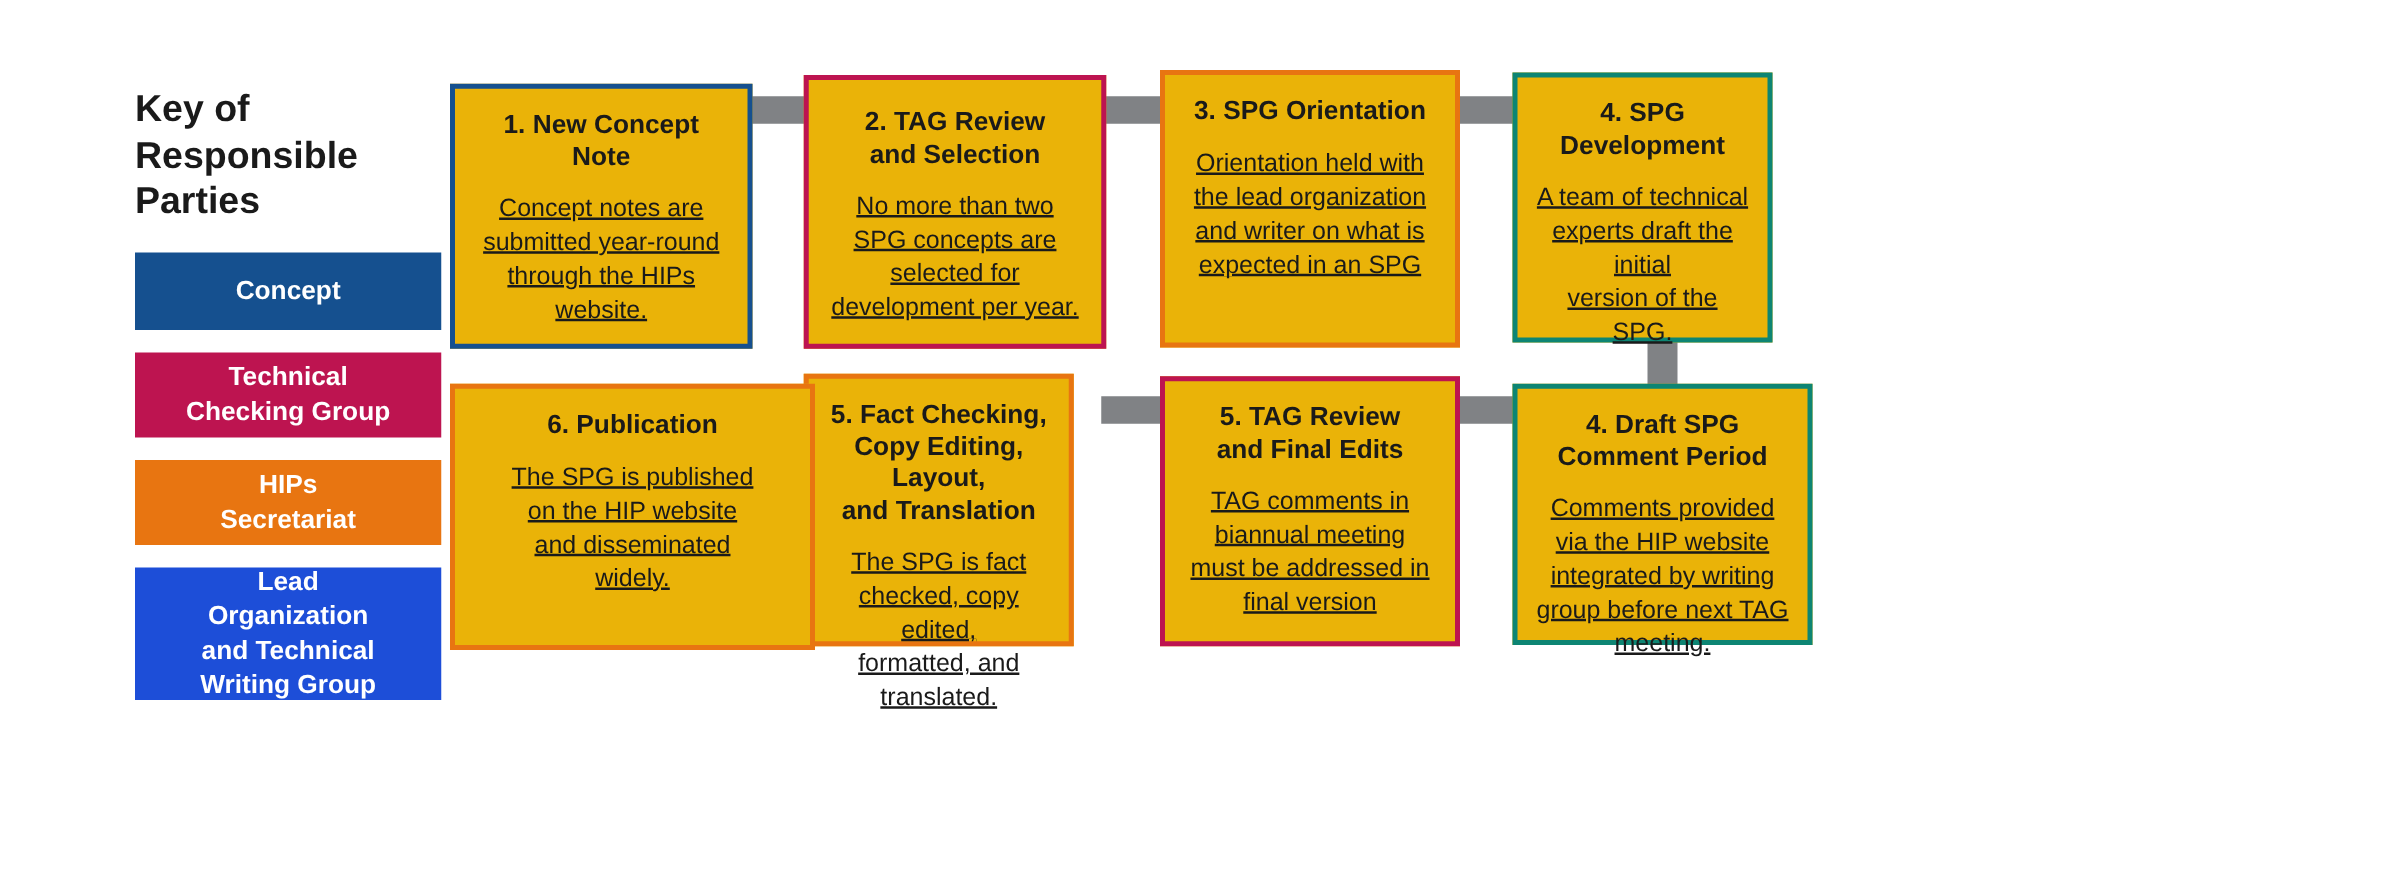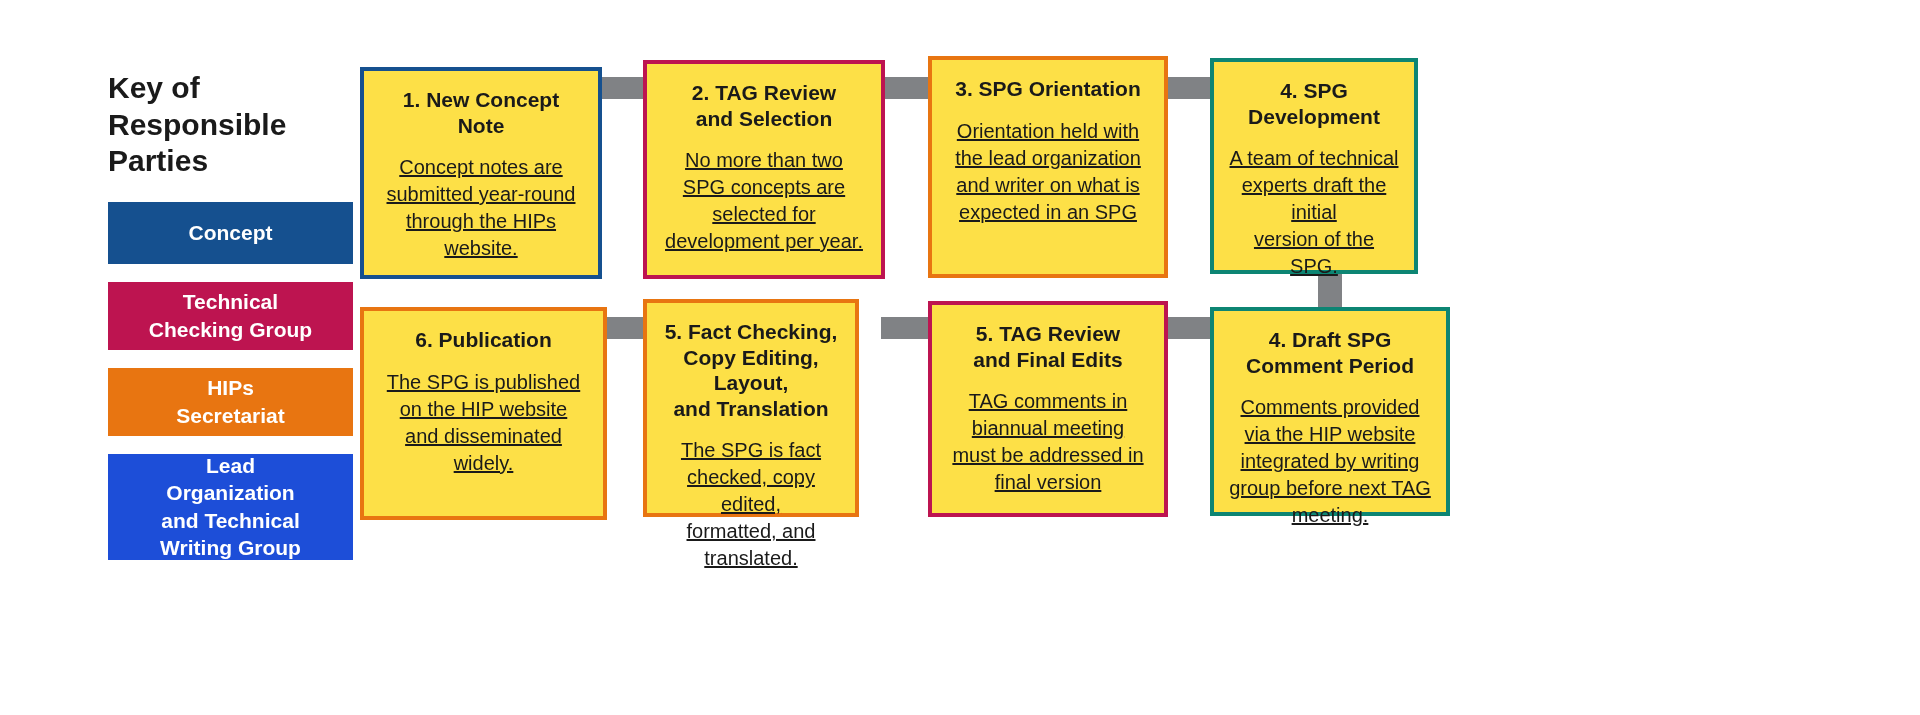--- a/index.html
+++ b/index.html
@@ -52,21 +52,21 @@
     margin-bottom: 18px;
   }
   .legend-item.h1 { height: 62px; }
   .legend-item.h2 { height: 68px; }
   .legend-item.h4 { height: 106px; }
 
   
   .box {
     position: absolute;
     box-sizing: border-box;
-    background: #fde047;
+    background: #eab308;
     border-width: 4px;
     border-style: solid;
     z-index: 2;
     padding: 10px 14px;
     display: flex;
     flex-direction: column;
     align-items: center;
   }
   .box-title {
     font-size: 21px;
@@ -127,21 +127,21 @@
     </div>
 
   <div id="flow-group">
       <div class="box" style="left: 360px; top: 55px; width: 242px; height: 212px; border-color: rgb(21, 80, 143);">
         <div class="box-title">1. New Concept Note</div>
         <div class="box-body">Concept notes are
 submitted year-round
 through the HIPs
 website.</div>
       </div>
-      <div class="box" style="left: 643px; top: 48px; width: 242px; height: 219px; border-color: rgb(189, 20, 80);">
+      <div class="box" style="left: 643px; top: 48px; width: 242px; height: 219px; border-color: rgb(189, 20, 80); justify-content: center;">
         <div class="box-title">2. TAG Review
 and Selection</div>
         <div class="box-body">No more than two
 SPG concepts are
 selected for
 development per year.</div>
       </div>
       <div class="box" style="left: 928px; top: 44px; width: 240px; height: 222px; border-color: rgb(232, 117, 17);">
         <div class="box-title">3. SPG Orientation</div>
         <div class="box-body">Orientation held with
@@ -175,21 +175,21 @@
       </div>
       <div class="box" style="left: 643px; top: 287px; width: 216px; height: 218px; border-color: rgb(232, 117, 17);">
         <div class="box-title">5. Fact Checking,
 Copy Editing, Layout,
 and Translation</div>
         <div class="box-body">The SPG is fact
 checked, copy edited,
 formatted, and
 translated.</div>
       </div>
-      <div class="box" style="left: 360px; top: 295px; width: 247px; height: 213px; border-color: rgb(232, 117, 17);">
+      <div class="box" style="left: 360px; top: 295px; width: 292px; height: 213px; border-color: rgb(232, 117, 17);">
         <div class="box-title">6. Publication</div>
         <div class="box-body">The SPG is published
 on the HIP website
 and disseminated
 widely.</div>
       </div>
     </div>
 
 </div>
 

